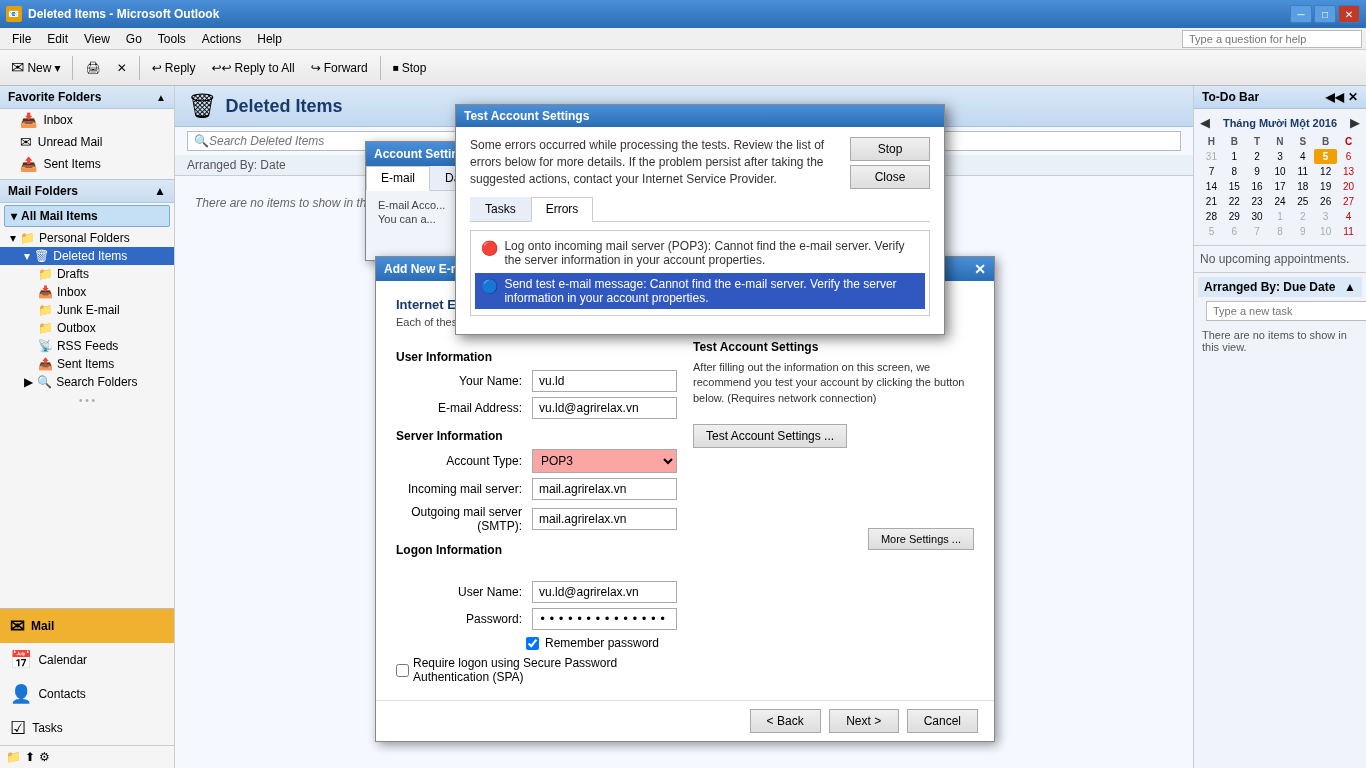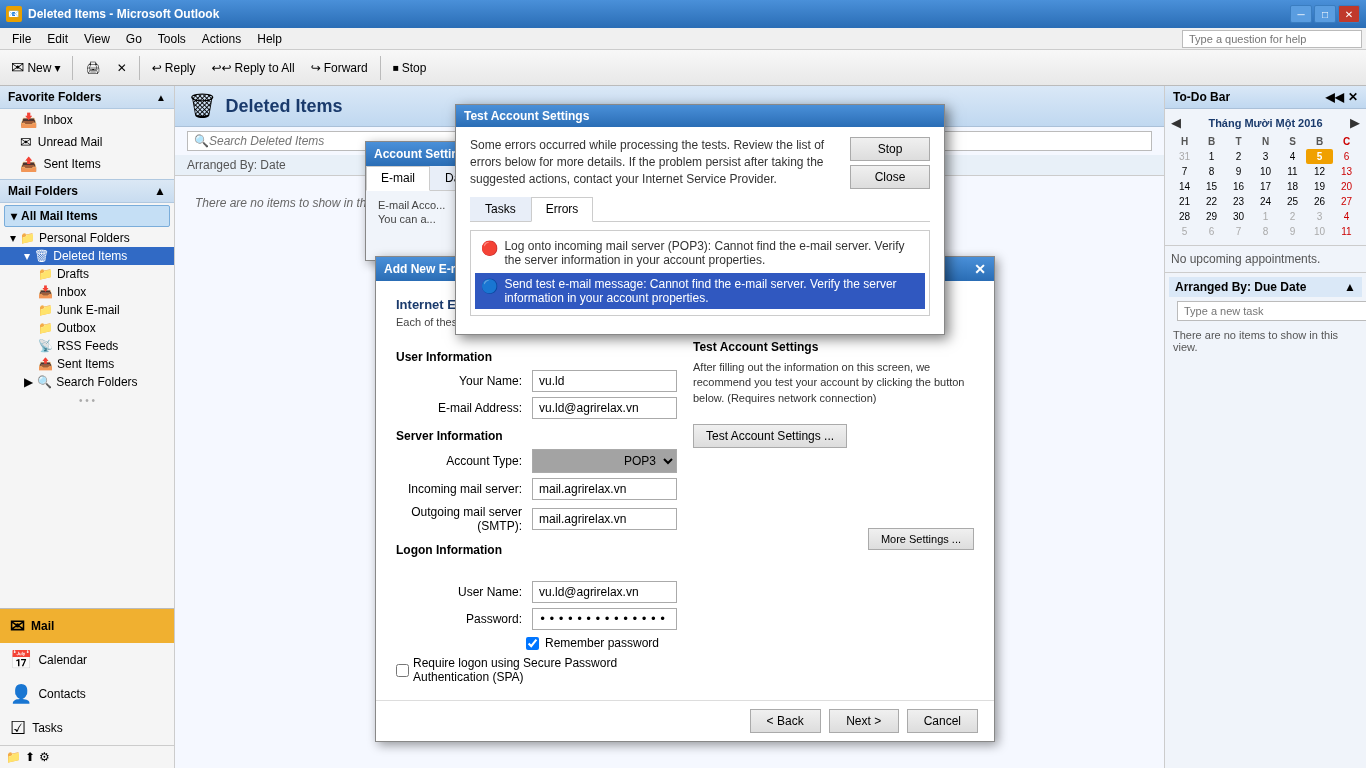--- a/index.html
+++ b/index.html
@@ -120,21 +120,21 @@
     }
     .content-header-icon { font-size: 24px; }
     .content-header-title { font-size: 18px; font-weight: bold; color: #1a3a6c; }
     .search-bar { display: flex; align-items: center; background: white; border: 1px solid #bbb; padding: 2px 6px; margin: 4px 12px; width: calc(100% - 24px); }
     .search-bar input { border: none; outline: none; flex: 1; font-size: 12px; color: #7f1d1d; font-style: italic; }
     .list-header { padding: 3px 12px; font-size: 11px; color: #555; background: #e8f0f8; border-bottom: 1px solid #ccc; }
     .empty-msg { padding: 20px; color: #666; font-style: italic; }
 
     
     .todo-bar {
-      width: 202px;
+      width: 173px;
       background: #f0f4fa;
       border-left: 1px solid #ccc;
       display: flex;
       flex-direction: column;
     }
     .todo-header {
       background: linear-gradient(to bottom, #dae8f7, #c0d8f0);
       padding: 4px 8px;
       font-weight: bold;
       display: flex;
@@ -191,22 +191,21 @@
       padding: 3px 6px;
       font-size: 12px;
       width: 100%;
       background: white;
     }
     .form-select {
       border: 1px solid #aaa;
       padding: 3px 4px;
       font-size: 12px;
       width: 100%;
-      background: #a3a3a3;
-      text-align: right;
+      background: #fca5a5;
     }
     .form-section { margin-top: 10px; margin-bottom: 6px; }
     .two-column { display: grid; grid-template-columns: 1fr 1fr; gap: 0 16px; }
     .test-account-btn {
       background: linear-gradient(to bottom, #f0f0f0, #ddd);
       border: 1px solid #aaa;
       padding: 4px 12px;
       cursor: pointer;
       font-size: 12px;
       margin-top: 10px;

